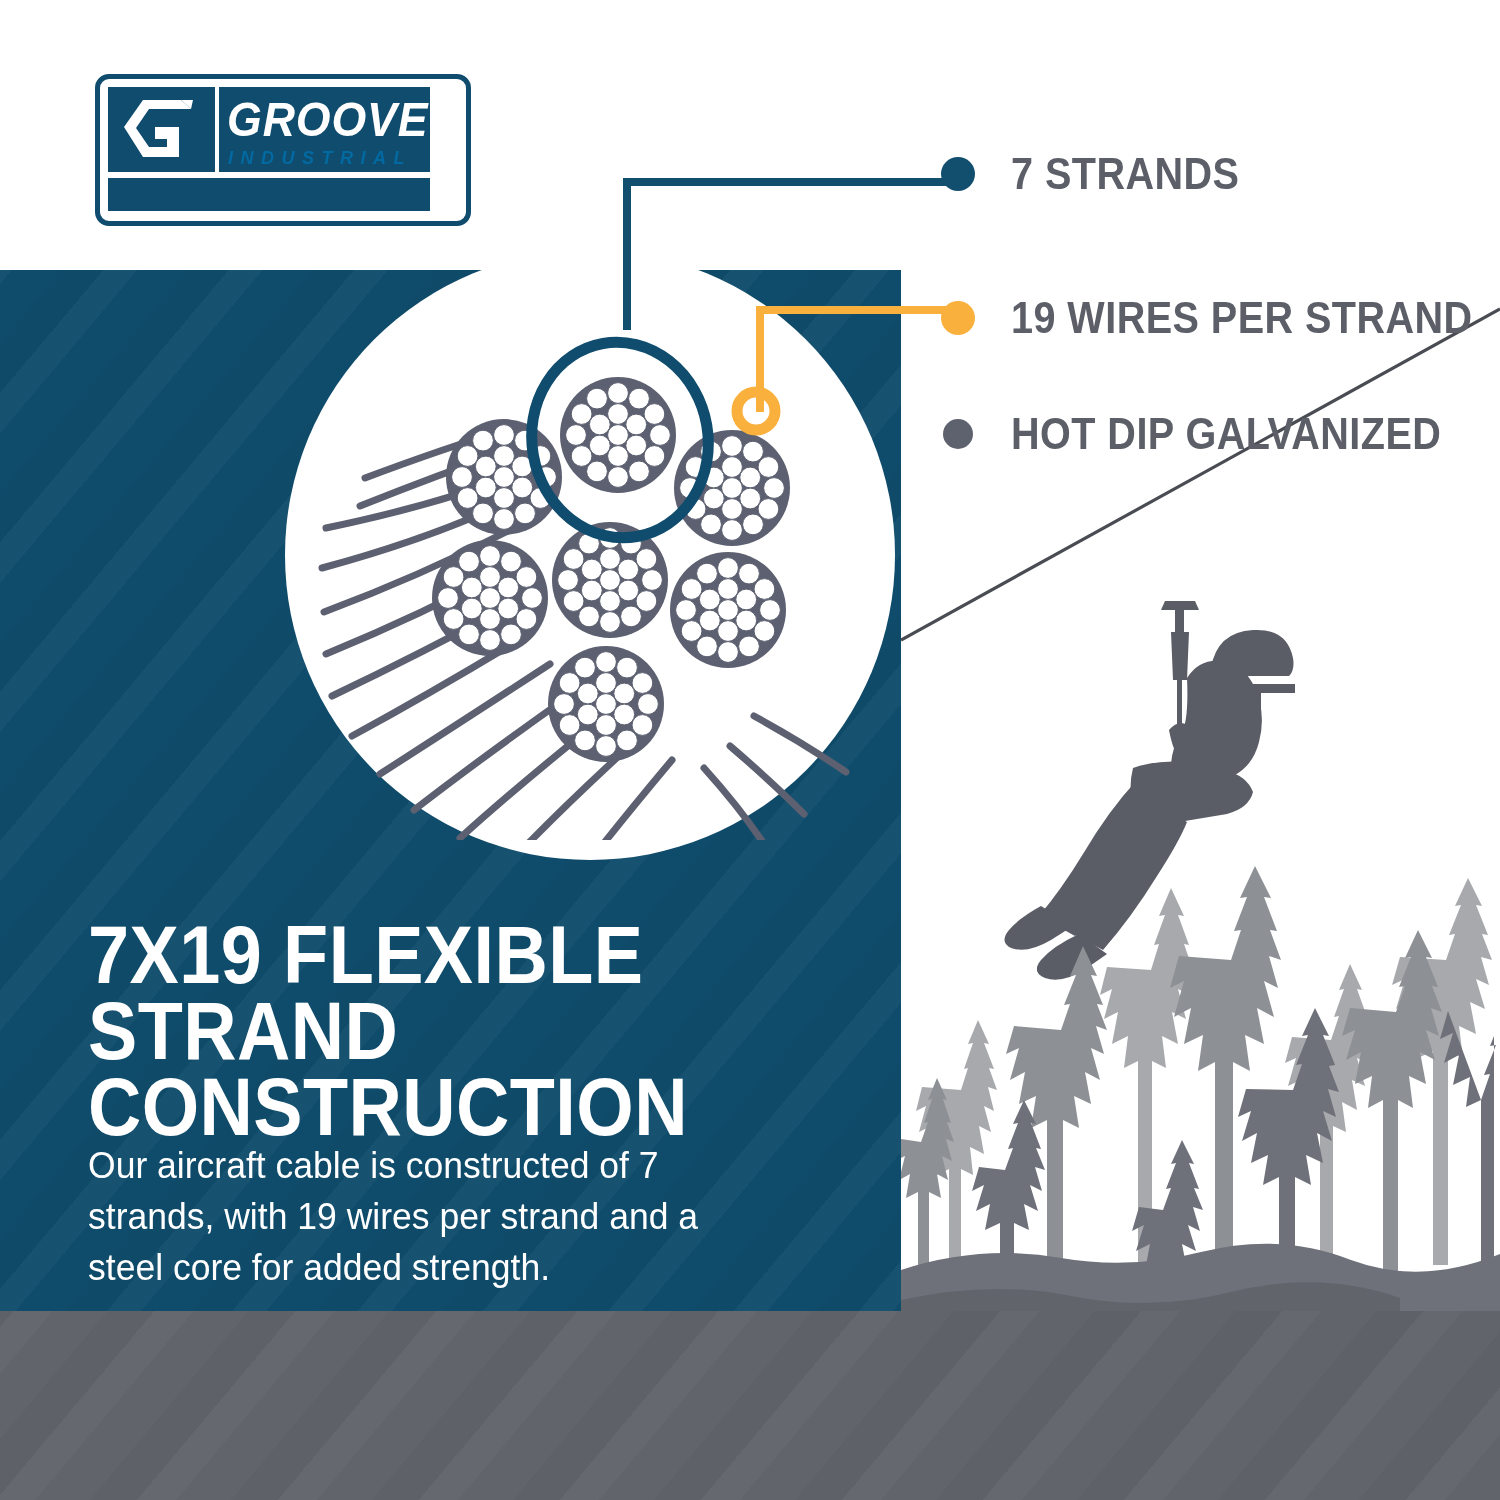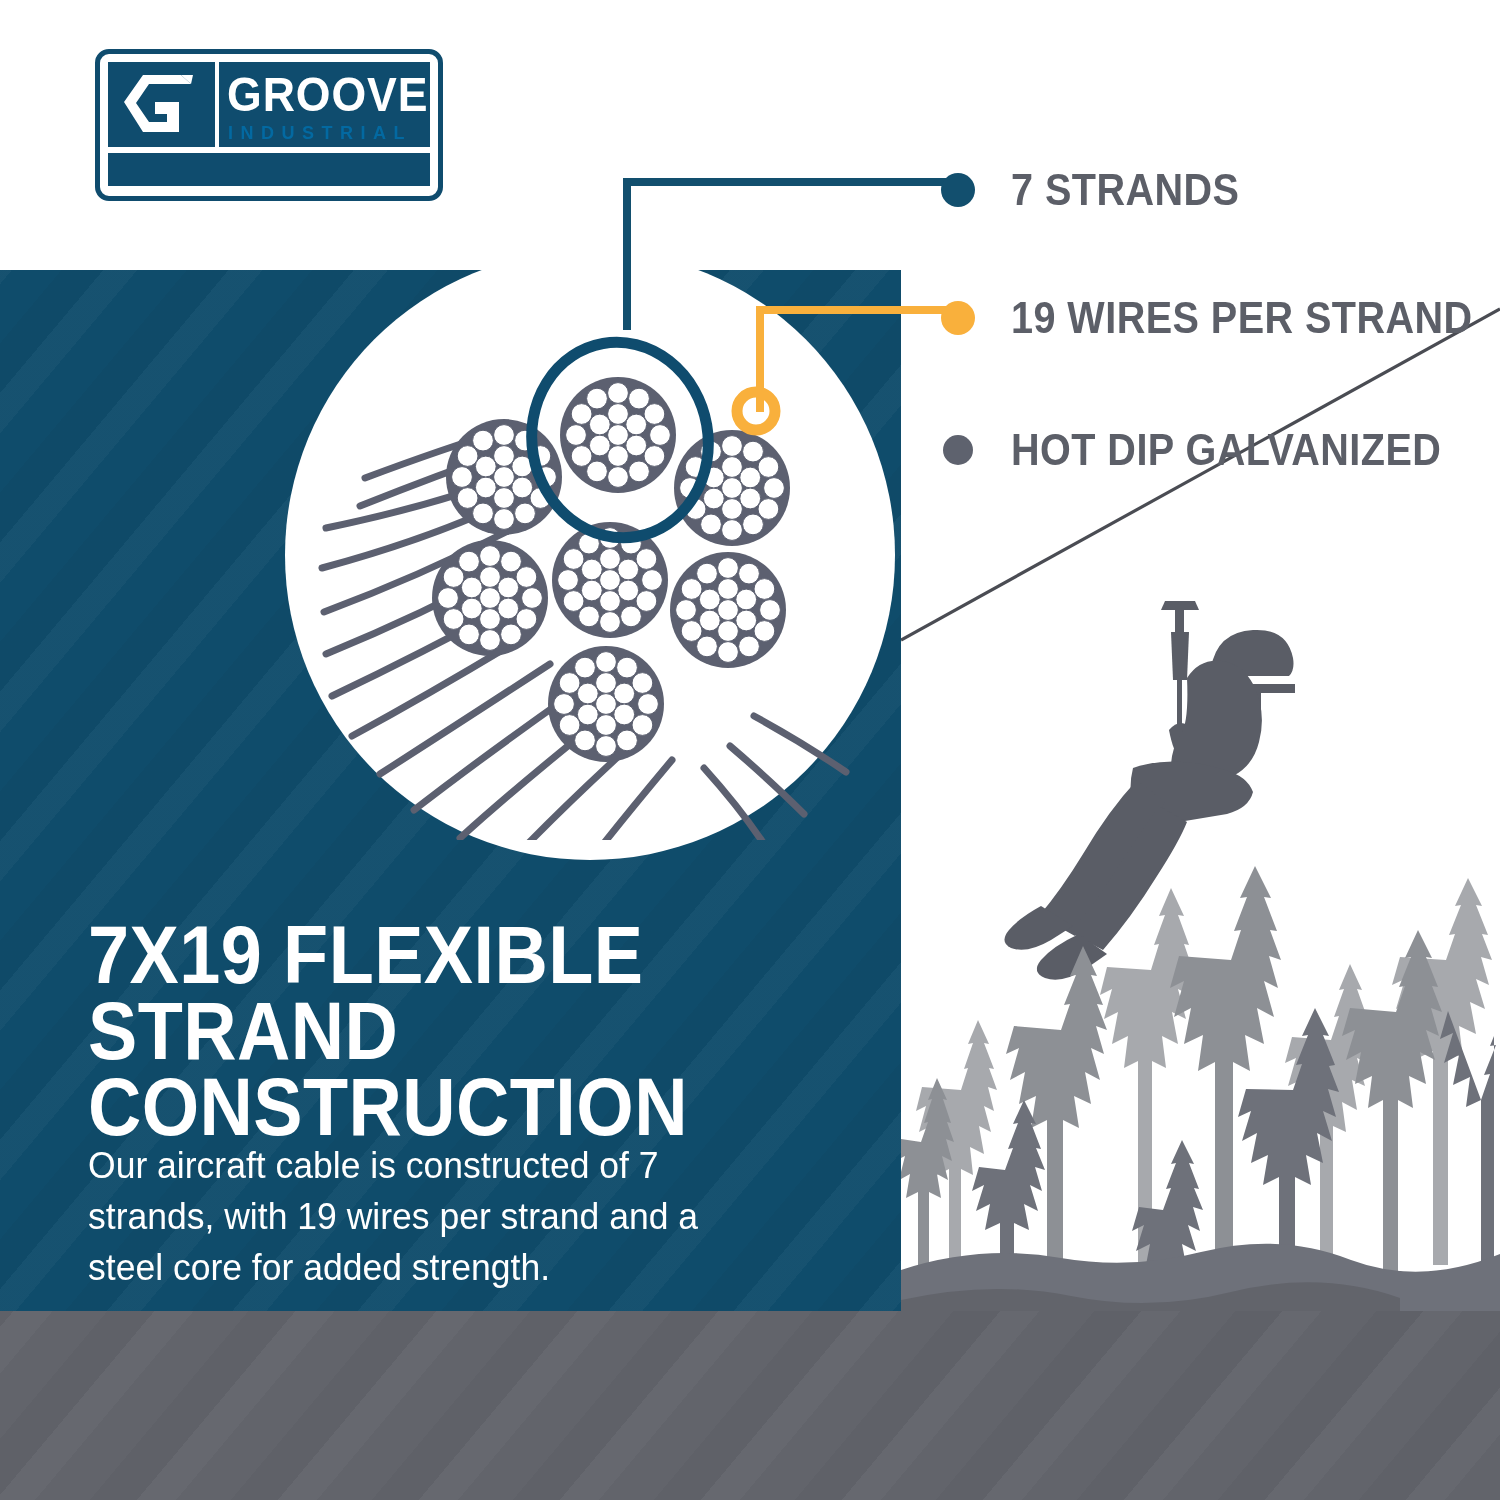--- a/index.html
+++ b/index.html
@@ -2,21 +2,21 @@
 <html><head>
 <meta charset="utf-8">
 <title>7x19 Flexible Strand Construction</title>
 <style>
   html,body{margin:0;padding:0;background:#fff;}
   body{width:1500px;height:1500px;overflow:hidden;
        font-family:"Liberation Sans",sans-serif;}
   #stage{position:relative;width:1500px;height:1500px;background:#ffffff;overflow:hidden;}
 
   
-  #logo{position:absolute;left:95px;top:49px;width:348px;height:152px;}
+  #logo{position:absolute;left:95px;top:74px;width:376px;height:152px;font-style:italic;}
   .logo-outer{position:absolute;inset:0;border:5px solid #0F4C6E;border-radius:14px;background:#fff;}
   .logo-inner{position:absolute;left:9px;top:9px;right:9px;bottom:9px;border-radius:8px;background:#fff;}
   .logo-topband{position:absolute;left:13px;top:13px;width:322px;height:85px;background:#0F4C6E;}
   .logo-gbox{position:absolute;left:13px;top:13px;width:107px;height:85px;background:#0F4C6E;}
   .logo-divider{position:absolute;left:120px;top:13px;width:4px;height:85px;background:#ffffff;}
   .logo-glyph{position:absolute;left:26px;top:21px;width:80px;height:70px;}
   .logo-wordmark{position:absolute;left:132px;top:17px;width:200px;height:58px;
       color:#ffffff;font-weight:700;font-size:48px;line-height:58px;letter-spacing:1px;
       font-family:"Liberation Sans Narrow","Liberation Sans",sans-serif;transform:scaleX(.93);transform-origin:left center;}
   .logo-sub{position:absolute;left:133px;top:74px;width:200px;color:#0369a1;
@@ -226,31 +226,31 @@
     <div class="logo-divider"></div>
     <svg class="logo-glyph" viewBox="0 0 80 70">
       <path d="M60 5 L22 5 L3 32 L22 62 L58 62 L58 32 L34 32 L34 44 L46 44 L46 52 L28 52 L15 33 L28 14 L70 14 Z" fill="#ffffff"></path>
       <path d="M70 14 L60 5 L72 5 Z" fill="#ffffff"></path>
     </svg>
     <div class="logo-wordmark">GROOVE</div>
     <div class="logo-sub">INDUSTRIAL</div>
     <div class="logo-botband"></div>
   </div>
 
-  <div class="callout" style="left:941px;top:164px;text-align:right;">
+  <div class="callout" style="left:941px;top:148px;text-align:right;">
     <span class="co-dot" style="width:34px;height:34px;background:#124F6E;"></span>
     <span class="co-label">7 STRANDS</span>
   </div>
 
   <div class="callout" style="left:941px;top:292px;">
     <span class="co-dot" style="width:34px;height:34px;background:#F9B03C;"></span>
     <span class="co-label">19 WIRES PER STRAND</span>
   </div>
 
-  <div class="callout" style="left:943px;top:408px;margin-top:16px;">
+  <div class="callout" style="left:943px;top:408px;">
     <span class="co-dot" style="width:30px;height:30px;background:#5E626E;"></span>
     <span class="co-label" style="margin-left:38px;">HOT DIP GALVANIZED</span>
   </div>
 
   <div id="headline">
     <span class="l1">7X19 FLEXIBLE</span>
     <span class="l2">STRAND CONSTRUCTION</span>
   </div>
 
   <div id="body">Our aircraft cable is constructed of 7 strands, with 19 wires per strand and a steel core for added strength.</div>

